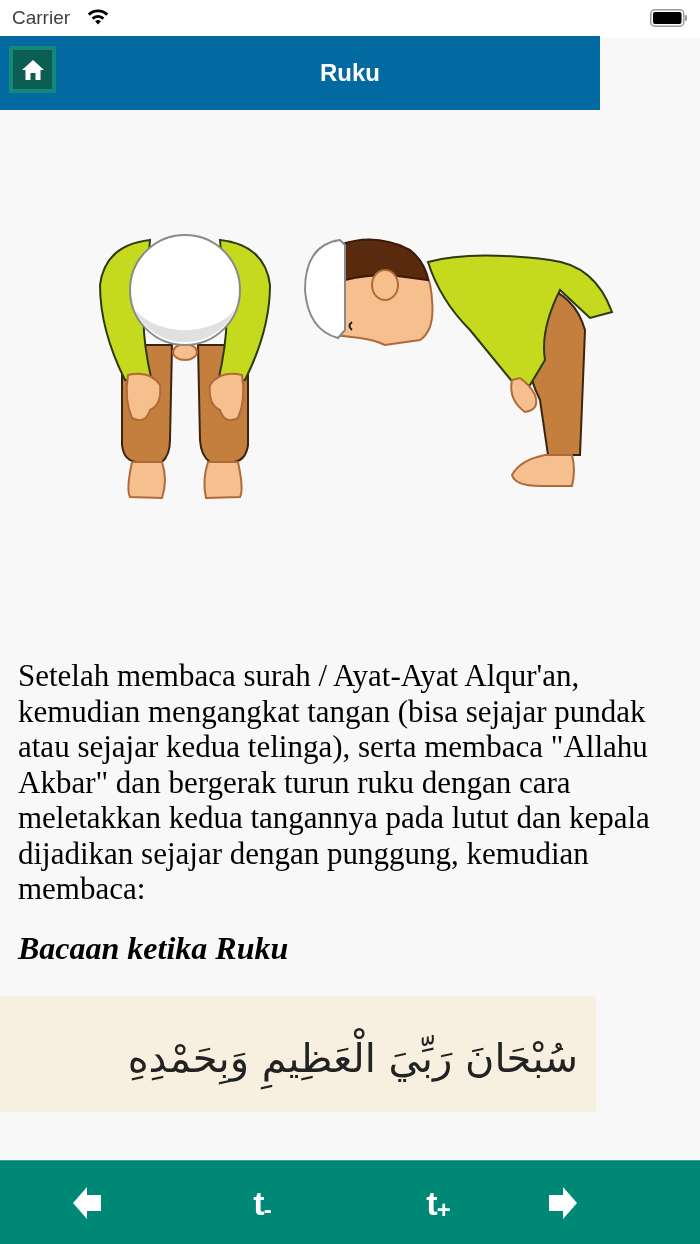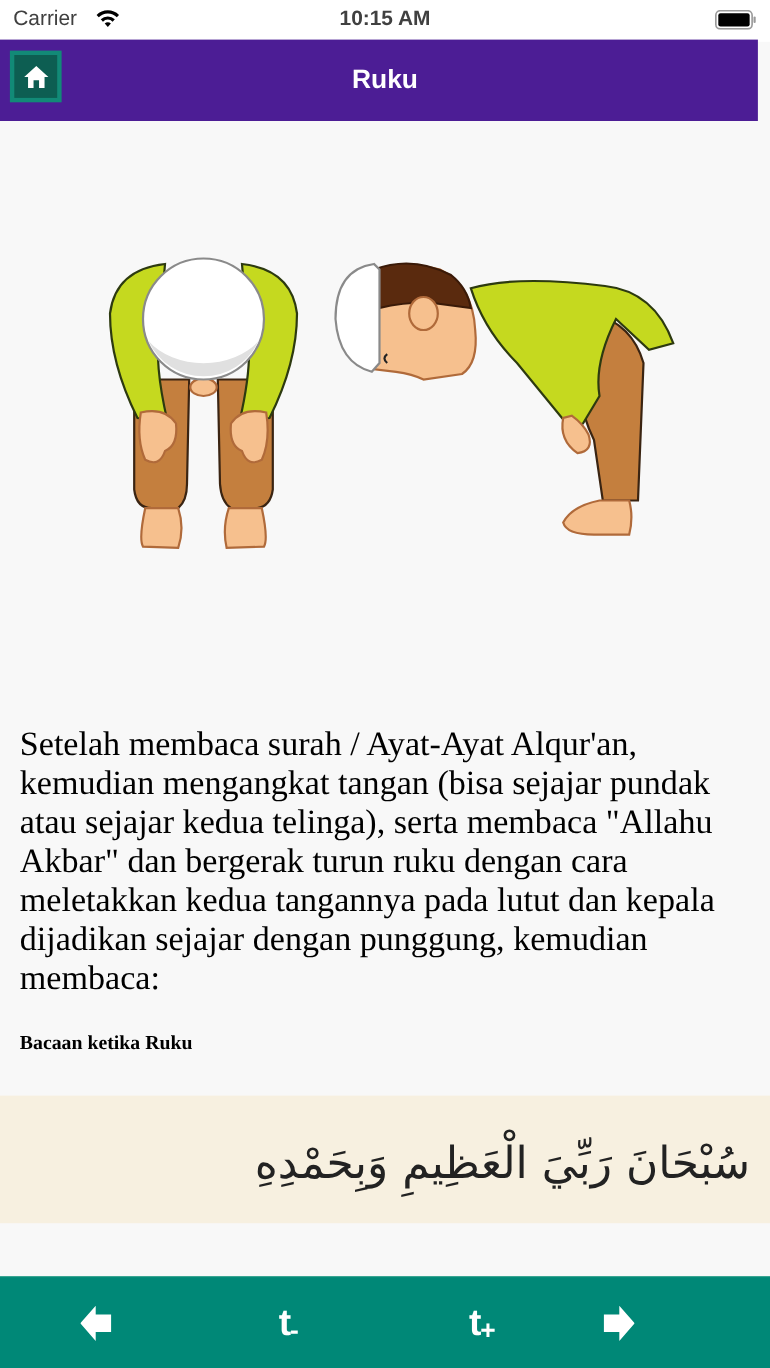--- a/index.html
+++ b/index.html
@@ -16,22 +16,22 @@
     color: #404040;
     padding-left: 24px;
   }
   .status-carrier { position: absolute; left: 12px; top: 7px; font-size: 19px; }
   .status-wifi { position: absolute; left: 86px; top: 8px; width: 24px; height: 18px; }
   .status-time { position: absolute; left: 0; width: 700px; top: 7px; text-align: center; font-size: 19px; font-weight: bold; }
   .status-battery { position: absolute; left: 650px; top: 9px; width: 38px; height: 18px; }
 
   
   .nav-bar {
-    position: absolute; left: 0; top: 36px; width: 689px; height: 74px;
-    background: #4c1d95;
+    position: absolute; left: 0; top: 36px; width: 600px; height: 74px;
+    background: #0369a1;
     text-decoration: underline;
   }
   .home-button {
     position: absolute; left: 9px; top: 10px; width: 47px; height: 47px;
     background: #128a77; box-sizing: border-box; padding: 4px;
     cursor: pointer;
   }
   .home-button-inner {
     width: 100%; height: 100%; background: #0d5e52;
     display: flex; align-items: center; justify-content: center;
@@ -44,25 +44,25 @@
 
   
   .illustration {
     position: absolute; left: 0; top: 110px; width: 700px; height: 500px;
   }
 
   
   .content { position: absolute; left: 18px; top: 638px; width: 664px; color: #000; }
   .heading { font-size: 26px; font-weight: bold; line-height: 42px; margin: 0; }
   .paragraph { font-size: 31px; line-height: 35.5px; margin: 20px 0 0 0; }
-  .heading2 { font-size: 18px; font-weight: bold; line-height: 42px; margin: 20px 0 0 0; }
+  .heading2 { font-size: 32px; font-weight: bold; line-height: 42px; margin: 20px 0 0 0; font-style: italic; }
 
   
   .arabic-panel {
-    position: absolute; left: 0; top: 996px; width: 700px; height: 116px;
+    position: absolute; left: 0; top: 996px; width: 596px; height: 116px;
     background: #f7f0e0; overflow: hidden;
   }
   .arabic-text {
     position: absolute; right: 18px; top: 22px;
     direction: rtl; font-family: "DejaVu Sans", sans-serif;
     font-size: 40px; line-height: 80px; color: #222; white-space: nowrap;
   }
 
   
   .toolbar {
@@ -86,21 +86,20 @@
 </head>
 <body>
 
 <div class="status-bar">
   <span class="status-carrier">Carrier</span>
   <svg class="status-wifi" viewBox="0 0 24 18">
     <path d="M12 16.5 L9.2 13.4 A4 4 0 0 1 14.8 13.4 Z" fill="#000"></path>
     <path d="M5.6 9.6 A9 9 0 0 1 18.4 9.6 L16.4 11.7 A6 6 0 0 0 7.6 11.7 Z" fill="#000"></path>
     <path d="M1.8 5.6 A14.5 14.5 0 0 1 22.2 5.6 L20.2 7.7 A11.5 11.5 0 0 0 3.8 7.7 Z" fill="#000"></path>
   </svg>
-  <span class="status-time">10:15 AM</span>
   <svg class="status-battery" viewBox="0 0 38 18">
     <rect x="0.75" y="0.75" width="33" height="16.5" rx="4" fill="none" stroke="#9a9a9a" stroke-width="1.5"></rect>
     <rect x="3" y="3" width="28.5" height="12" rx="2" fill="#000"></rect>
     <rect x="35" y="6" width="2" height="6" rx="1" fill="#9a9a9a"></rect>
   </svg>
 </div>
 
 <div class="nav-bar">
   <div class="home-button">
     <div class="home-button-inner">

